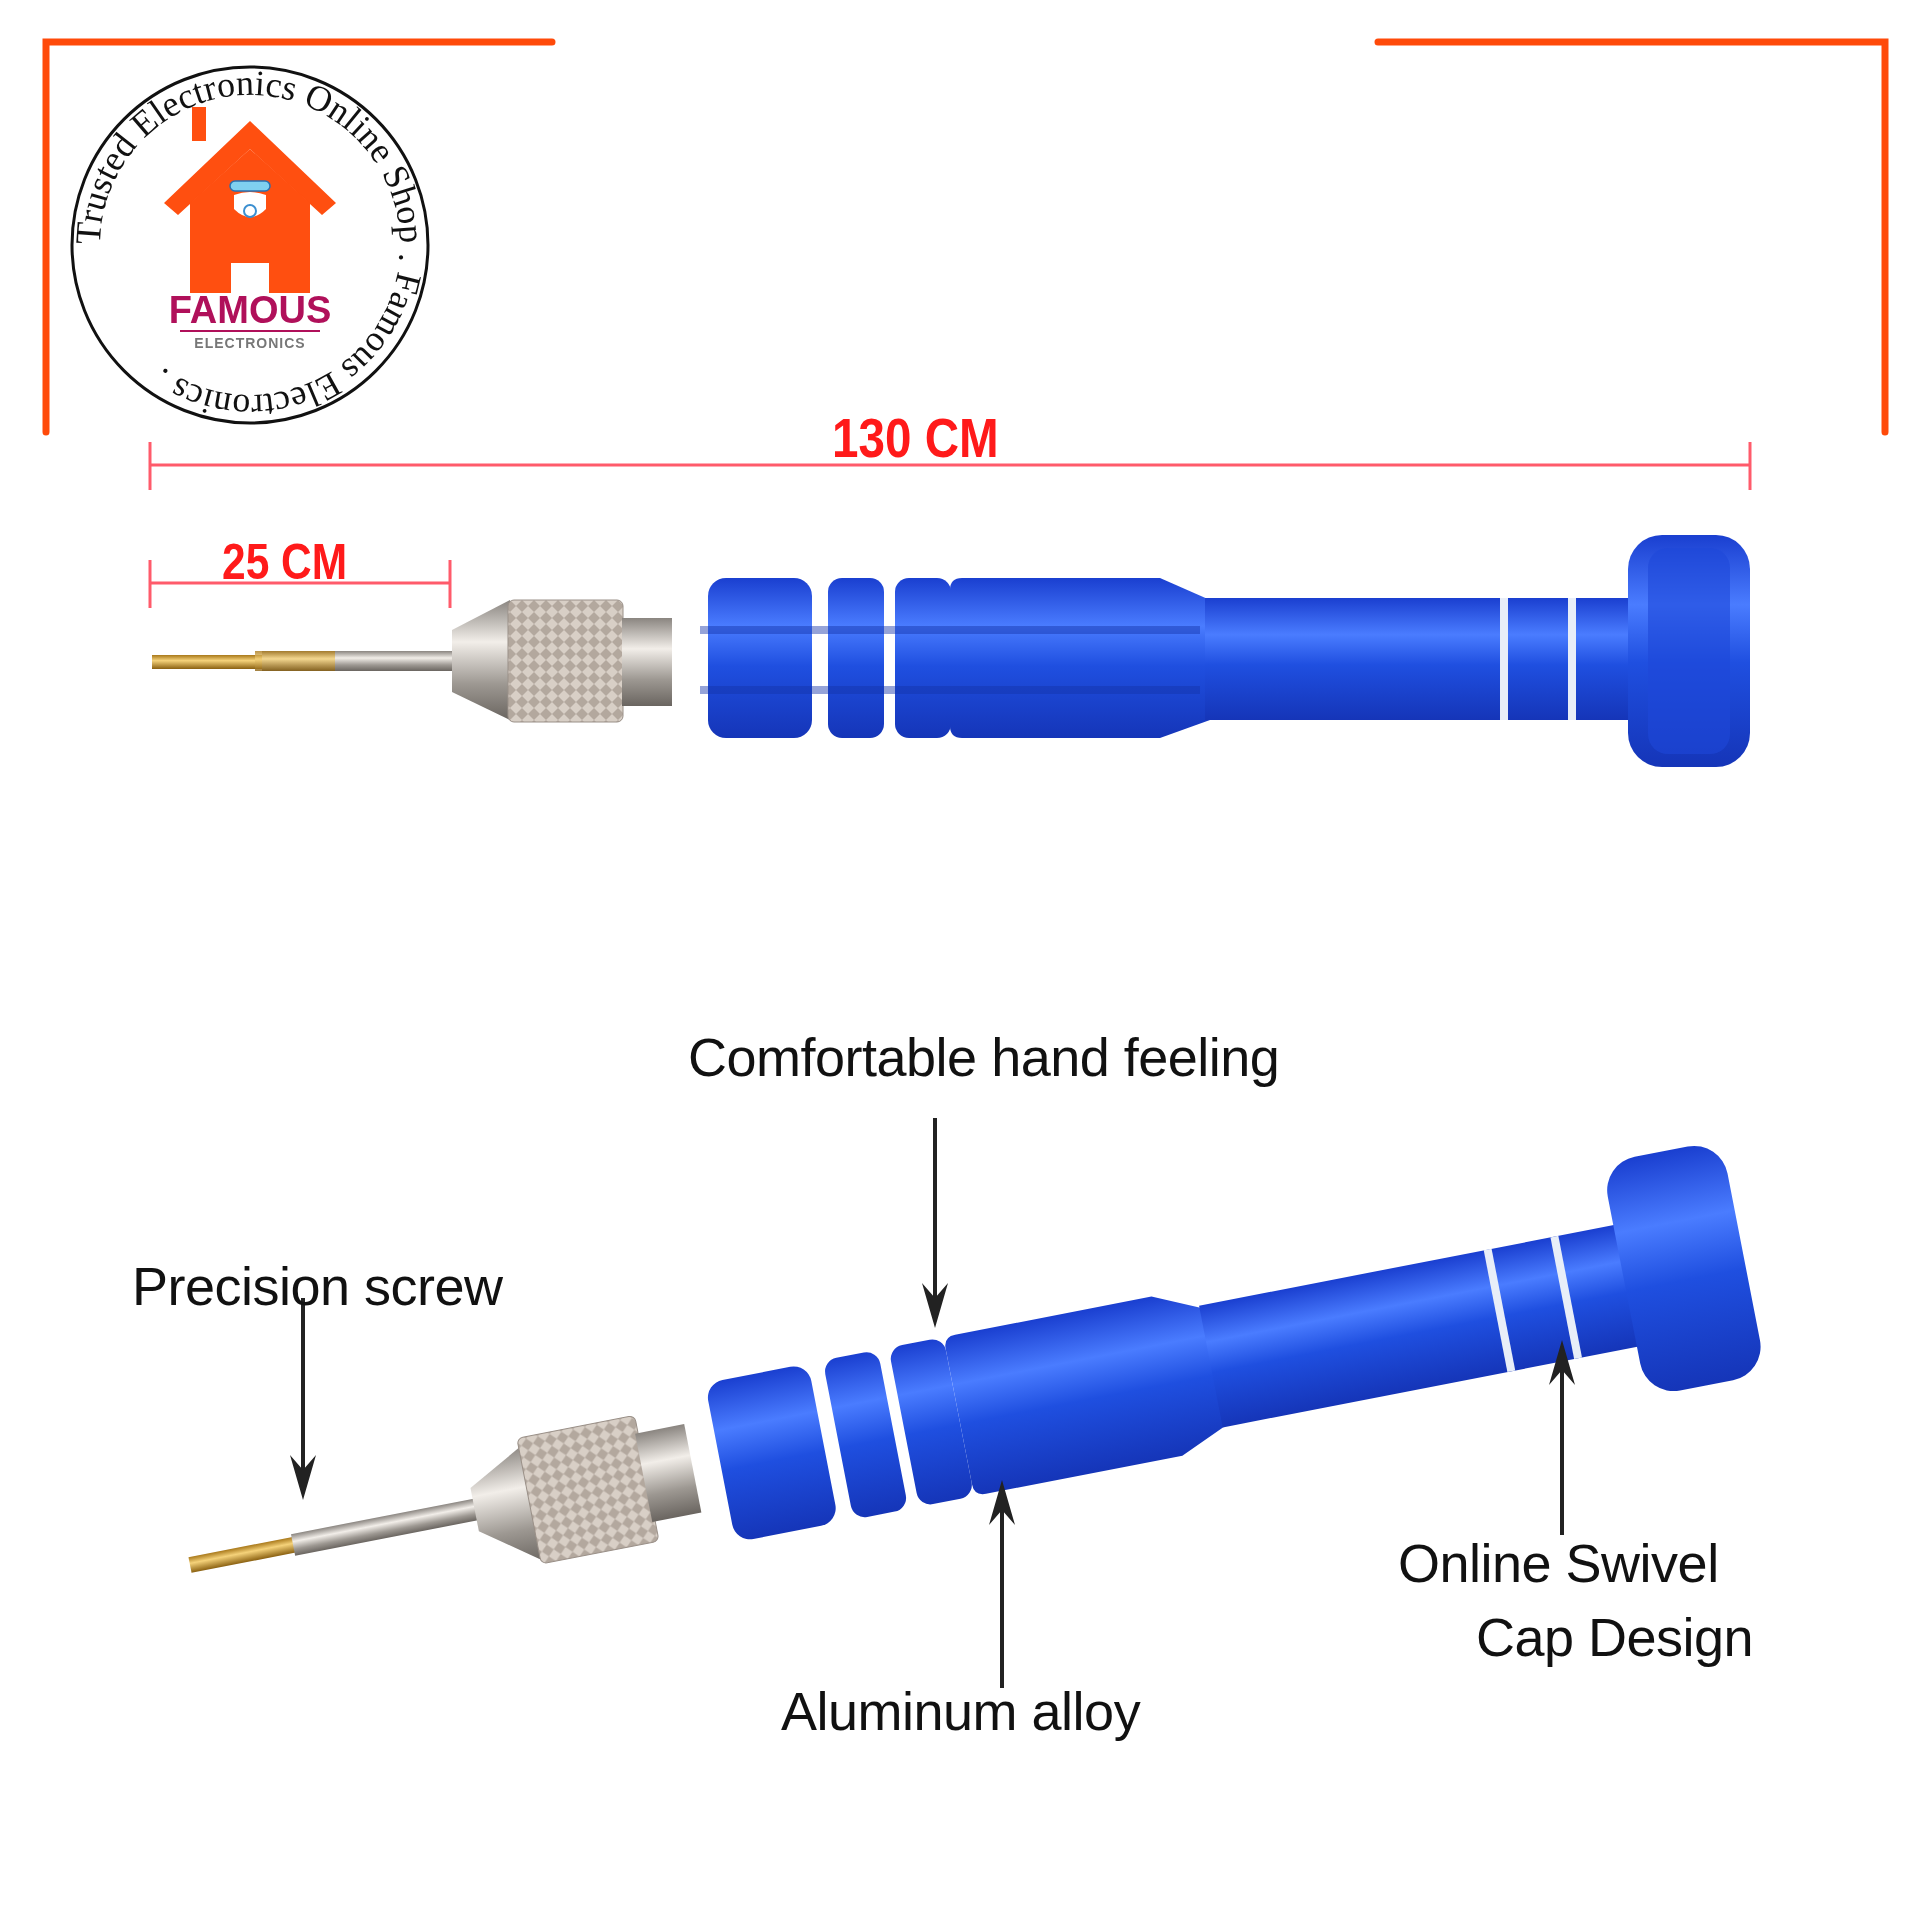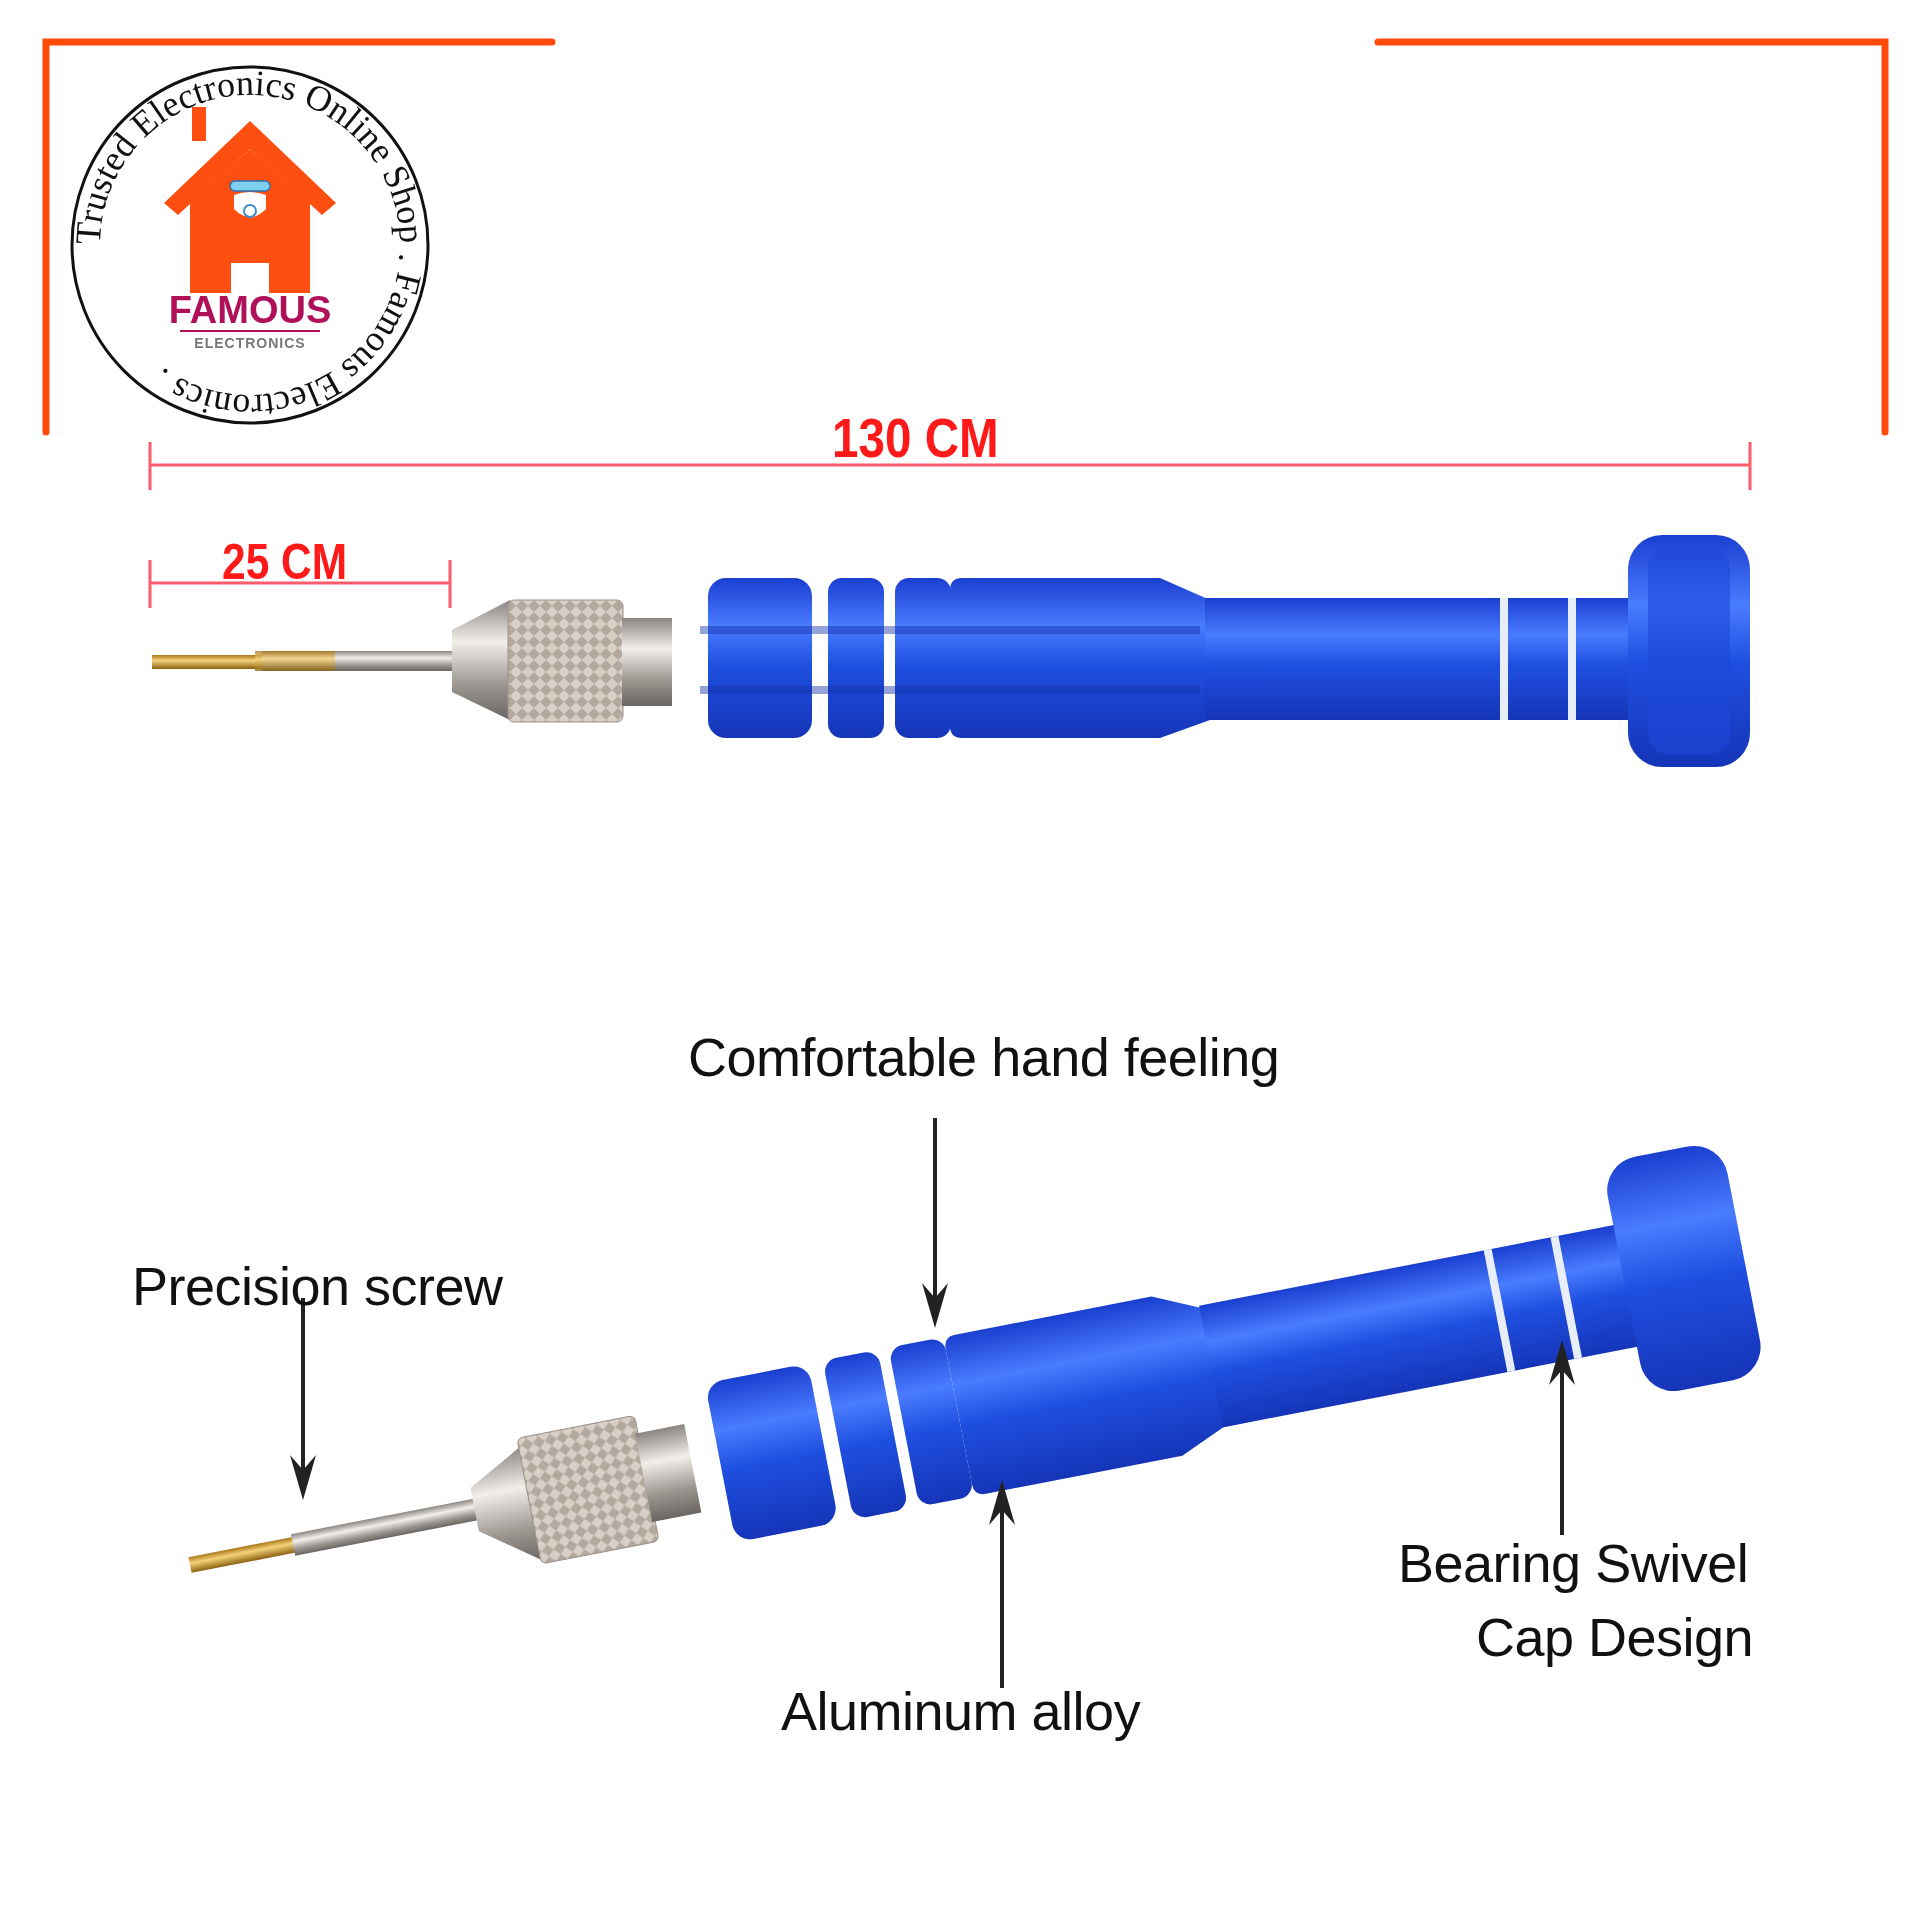--- a/index.html
+++ b/index.html
@@ -133,14 +133,14 @@
     <line x1="1002" y1="1490" x2="1002" y2="1688"></line>
     <polygon points="989,1525 1002,1480 1015,1525 1002,1510" stroke="none"></polygon>
     <line x1="1562" y1="1350" x2="1562" y2="1535"></line>
     <polygon points="1549,1385 1562,1340 1575,1385 1562,1370" stroke="none"></polygon>
   </g>
 </svg>
 
 <div class="label" style="left:688px;top:1026px;">Comfortable hand feeling</div>
 <div class="label" style="left:132px;top:1255px;">Precision screw</div>
 <div class="label" style="left:781px;top:1680px;">Aluminum alloy</div>
-<div class="label" style="left:1398px;top:1532px;">Bearing Swivel</div>
+<div class="label" style="left:1398px;top:1532px;">Online Swivel</div>
 <div class="label" style="left:1476px;top:1606px;">Cap Design</div>
 
 </body></html>

